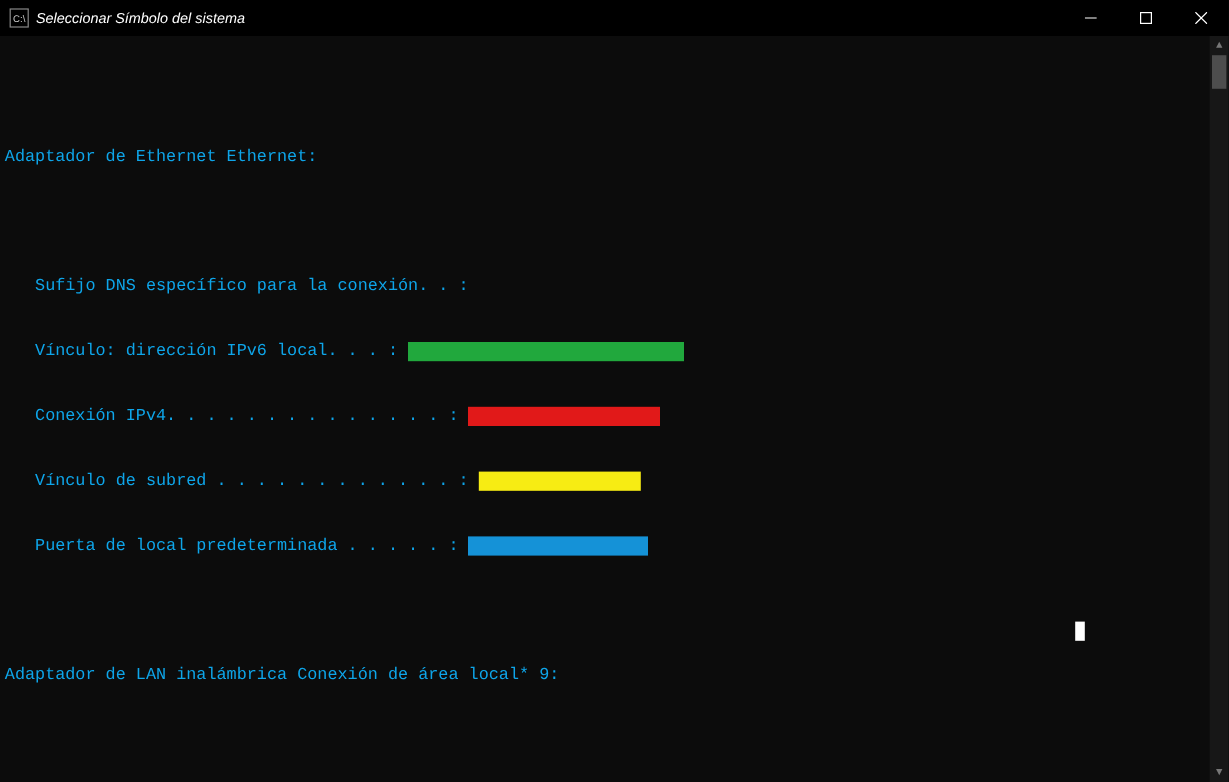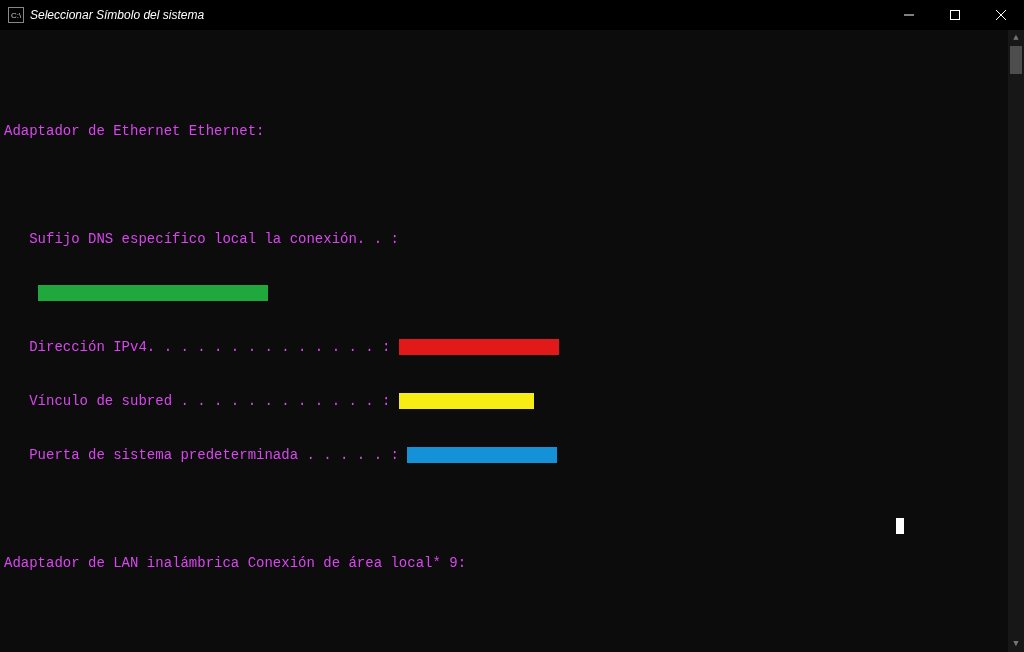--- a/index.html
+++ b/index.html
@@ -47,21 +47,21 @@
     .client {
       position: relative;
       height: calc(652px - 30px);
       display: flex;
     }
     .terminal {
       flex: 1;
       padding: 2px 4px;
       line-height: 18px;
       white-space: pre;
-      color: #d946ef;
+      color: #0ea5e9;
       background: #0c0c0c;
       overflow: hidden;
     }
     .scrollbar {
       width: 16px;
       background: #171717;
       display: flex;
       flex-direction: column;
     }
     .scroll-arrow {
@@ -121,37 +121,38 @@
         <path d="M0 0 L10 10 M10 0 L0 10" stroke="#fff" stroke-width="1"></path>
       </svg>
   </div>
 </div>
 
 <div class="client">
   <div class="terminal">
     <div class="row"></div>
     <div class="row">Adaptador de Ethernet Ethernet:</div>
     <div class="row"></div>
-    <div class="row indent">Sufijo DNS específico local la conexión. . :</div>
+    <div class="row indent">Sufijo DNS específico para la conexión. . :</div>
     <div class="row indent">
+      <span>Vínculo: dirección IPv6 local. . . :</span>
       <span> </span>
       <span class="redact r-green" style="width:230px"></span>
     </div>
     <div class="row indent">
-      <span>Dirección IPv4. . . . . . . . . . . . . . :</span>
+      <span>Conexión IPv4. . . . . . . . . . . . . . :</span>
       <span> </span>
       <span class="redact r-red" style="width:160px"></span>
     </div>
     <div class="row indent">
       <span>Vínculo de subred . . . . . . . . . . . . :</span>
       <span> </span>
       <span class="redact r-yellow" style="width:135px"></span>
     </div>
     <div class="row indent">
-      <span>Puerta de sistema predeterminada . . . . . :</span>
+      <span>Puerta de local predeterminada . . . . . :</span>
       <span> </span>
       <span class="redact r-blue" style="width:150px"></span>
     </div>
     <div class="row"></div>
     <div class="row">Adaptador de LAN inalámbrica Conexión de área local* 9:</div>
     <div class="row"></div>
     
     
     
     

